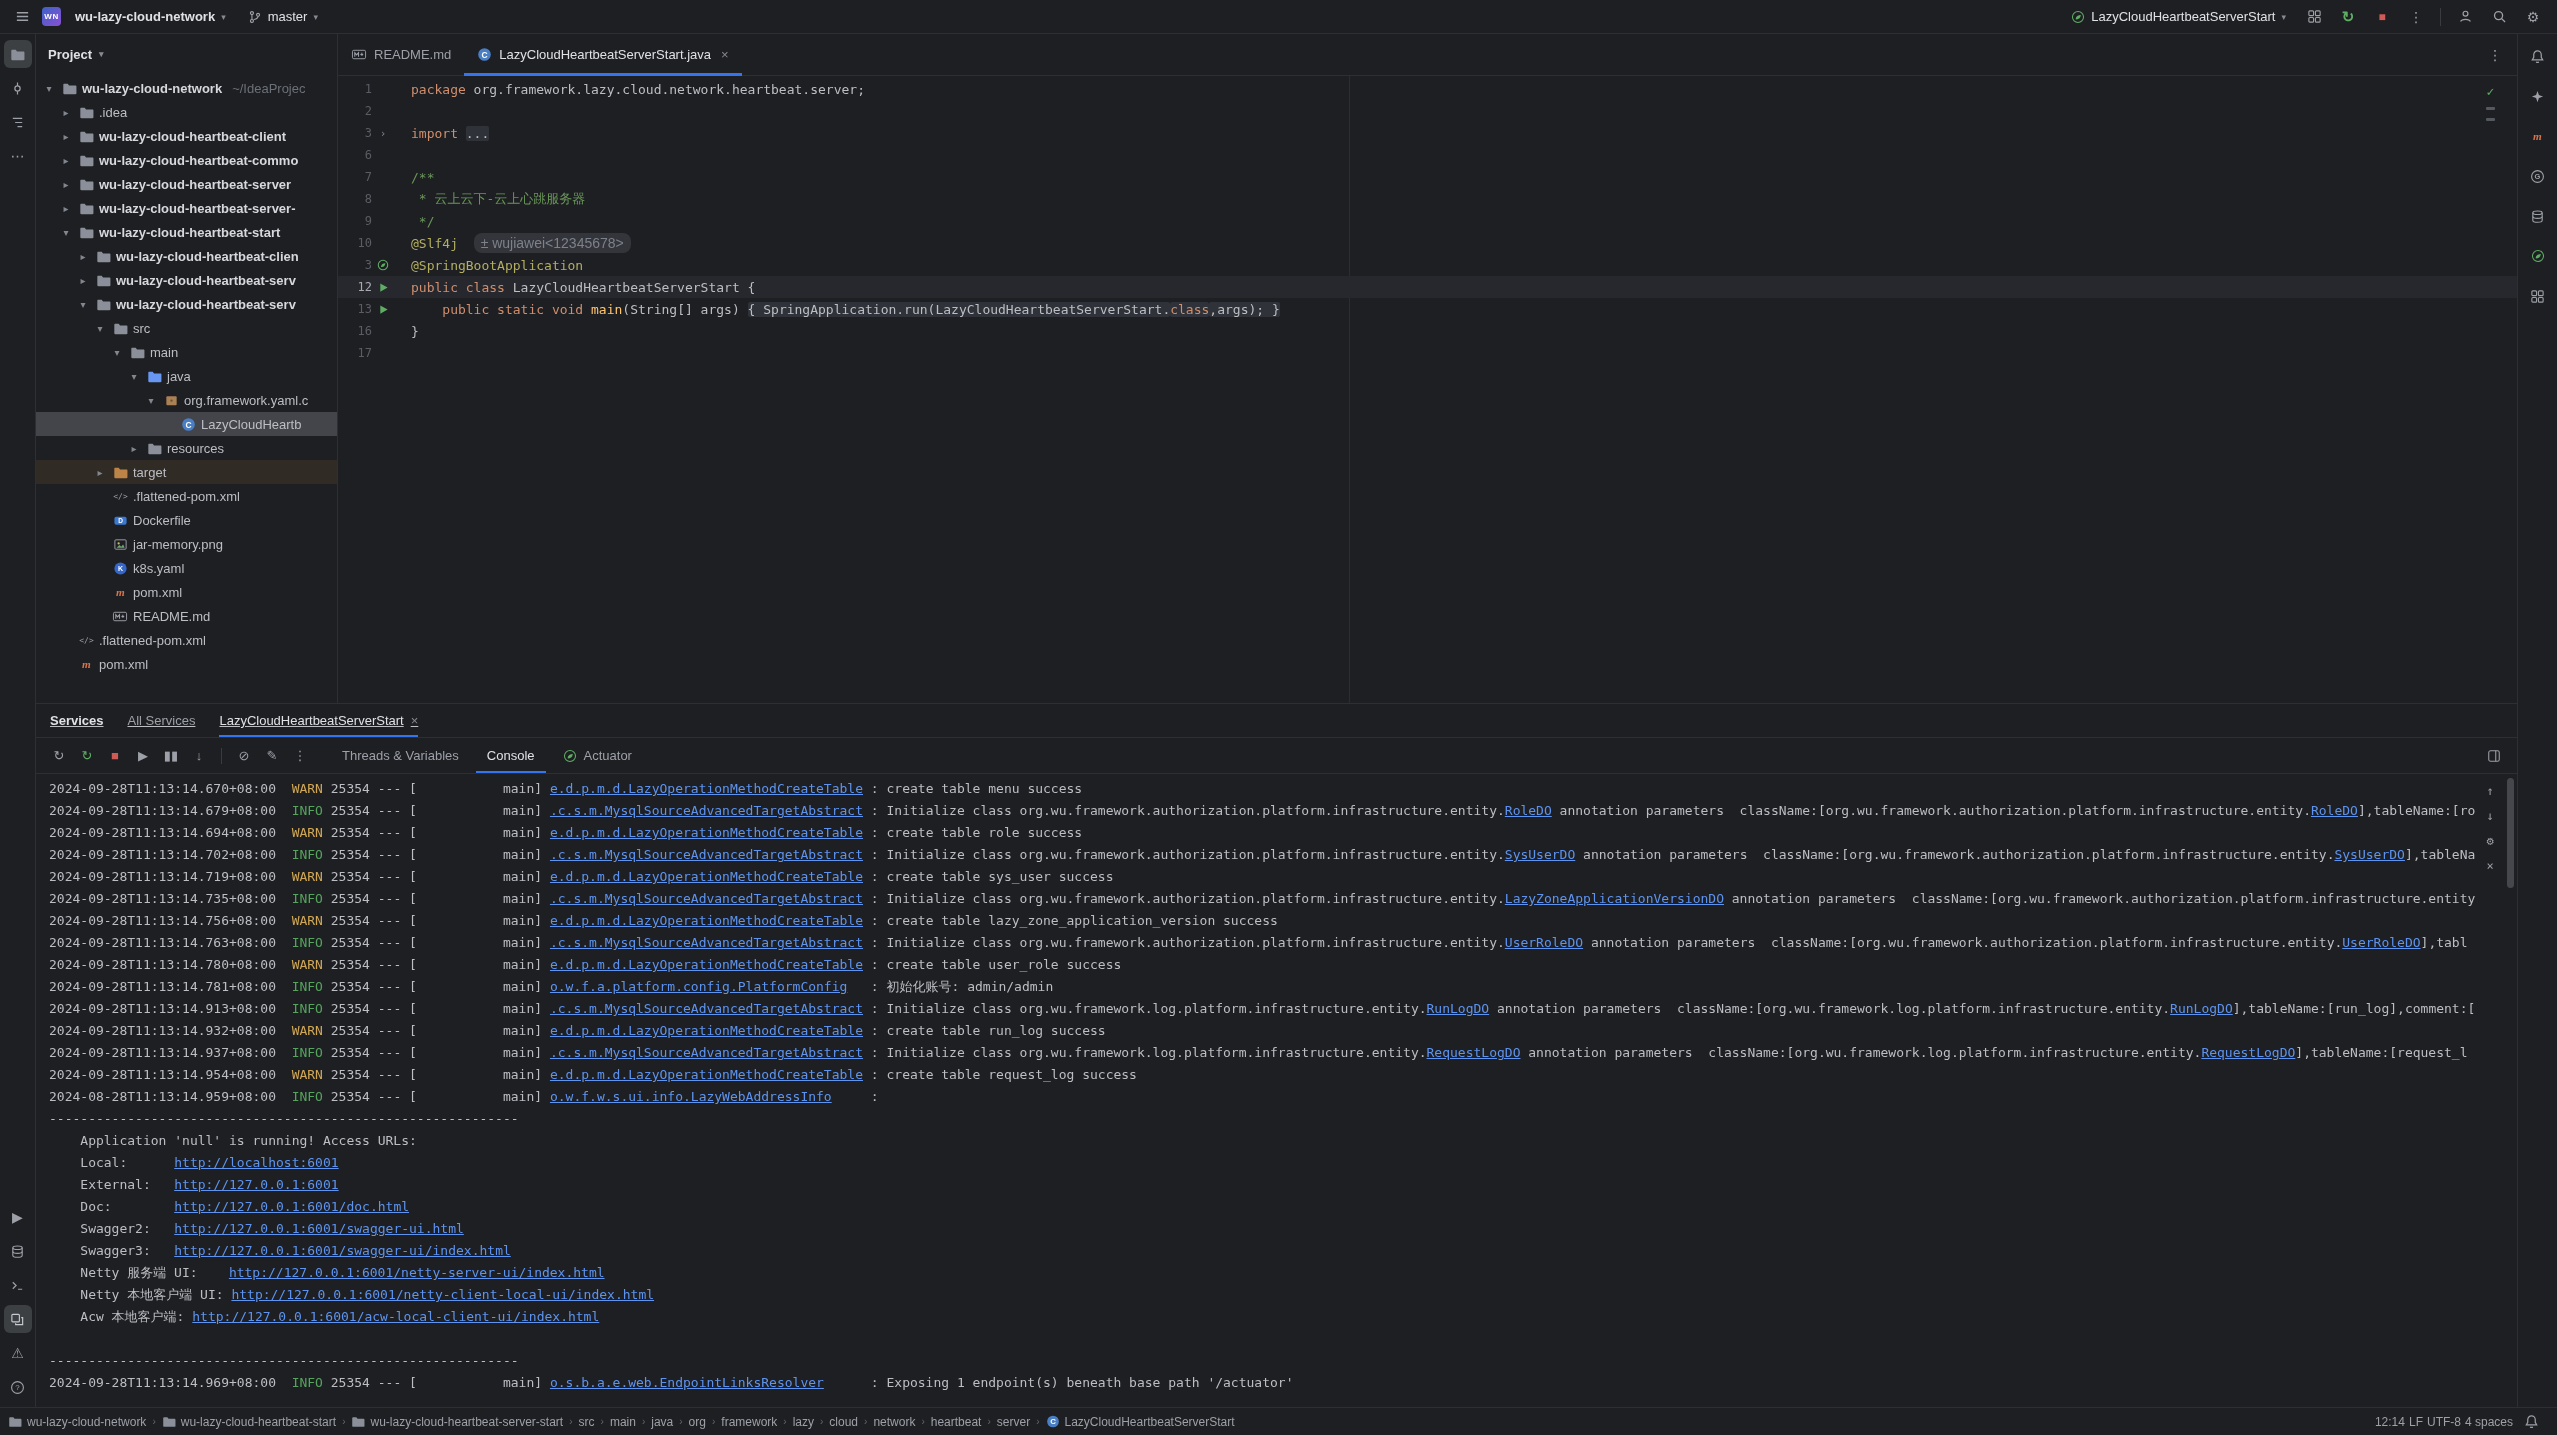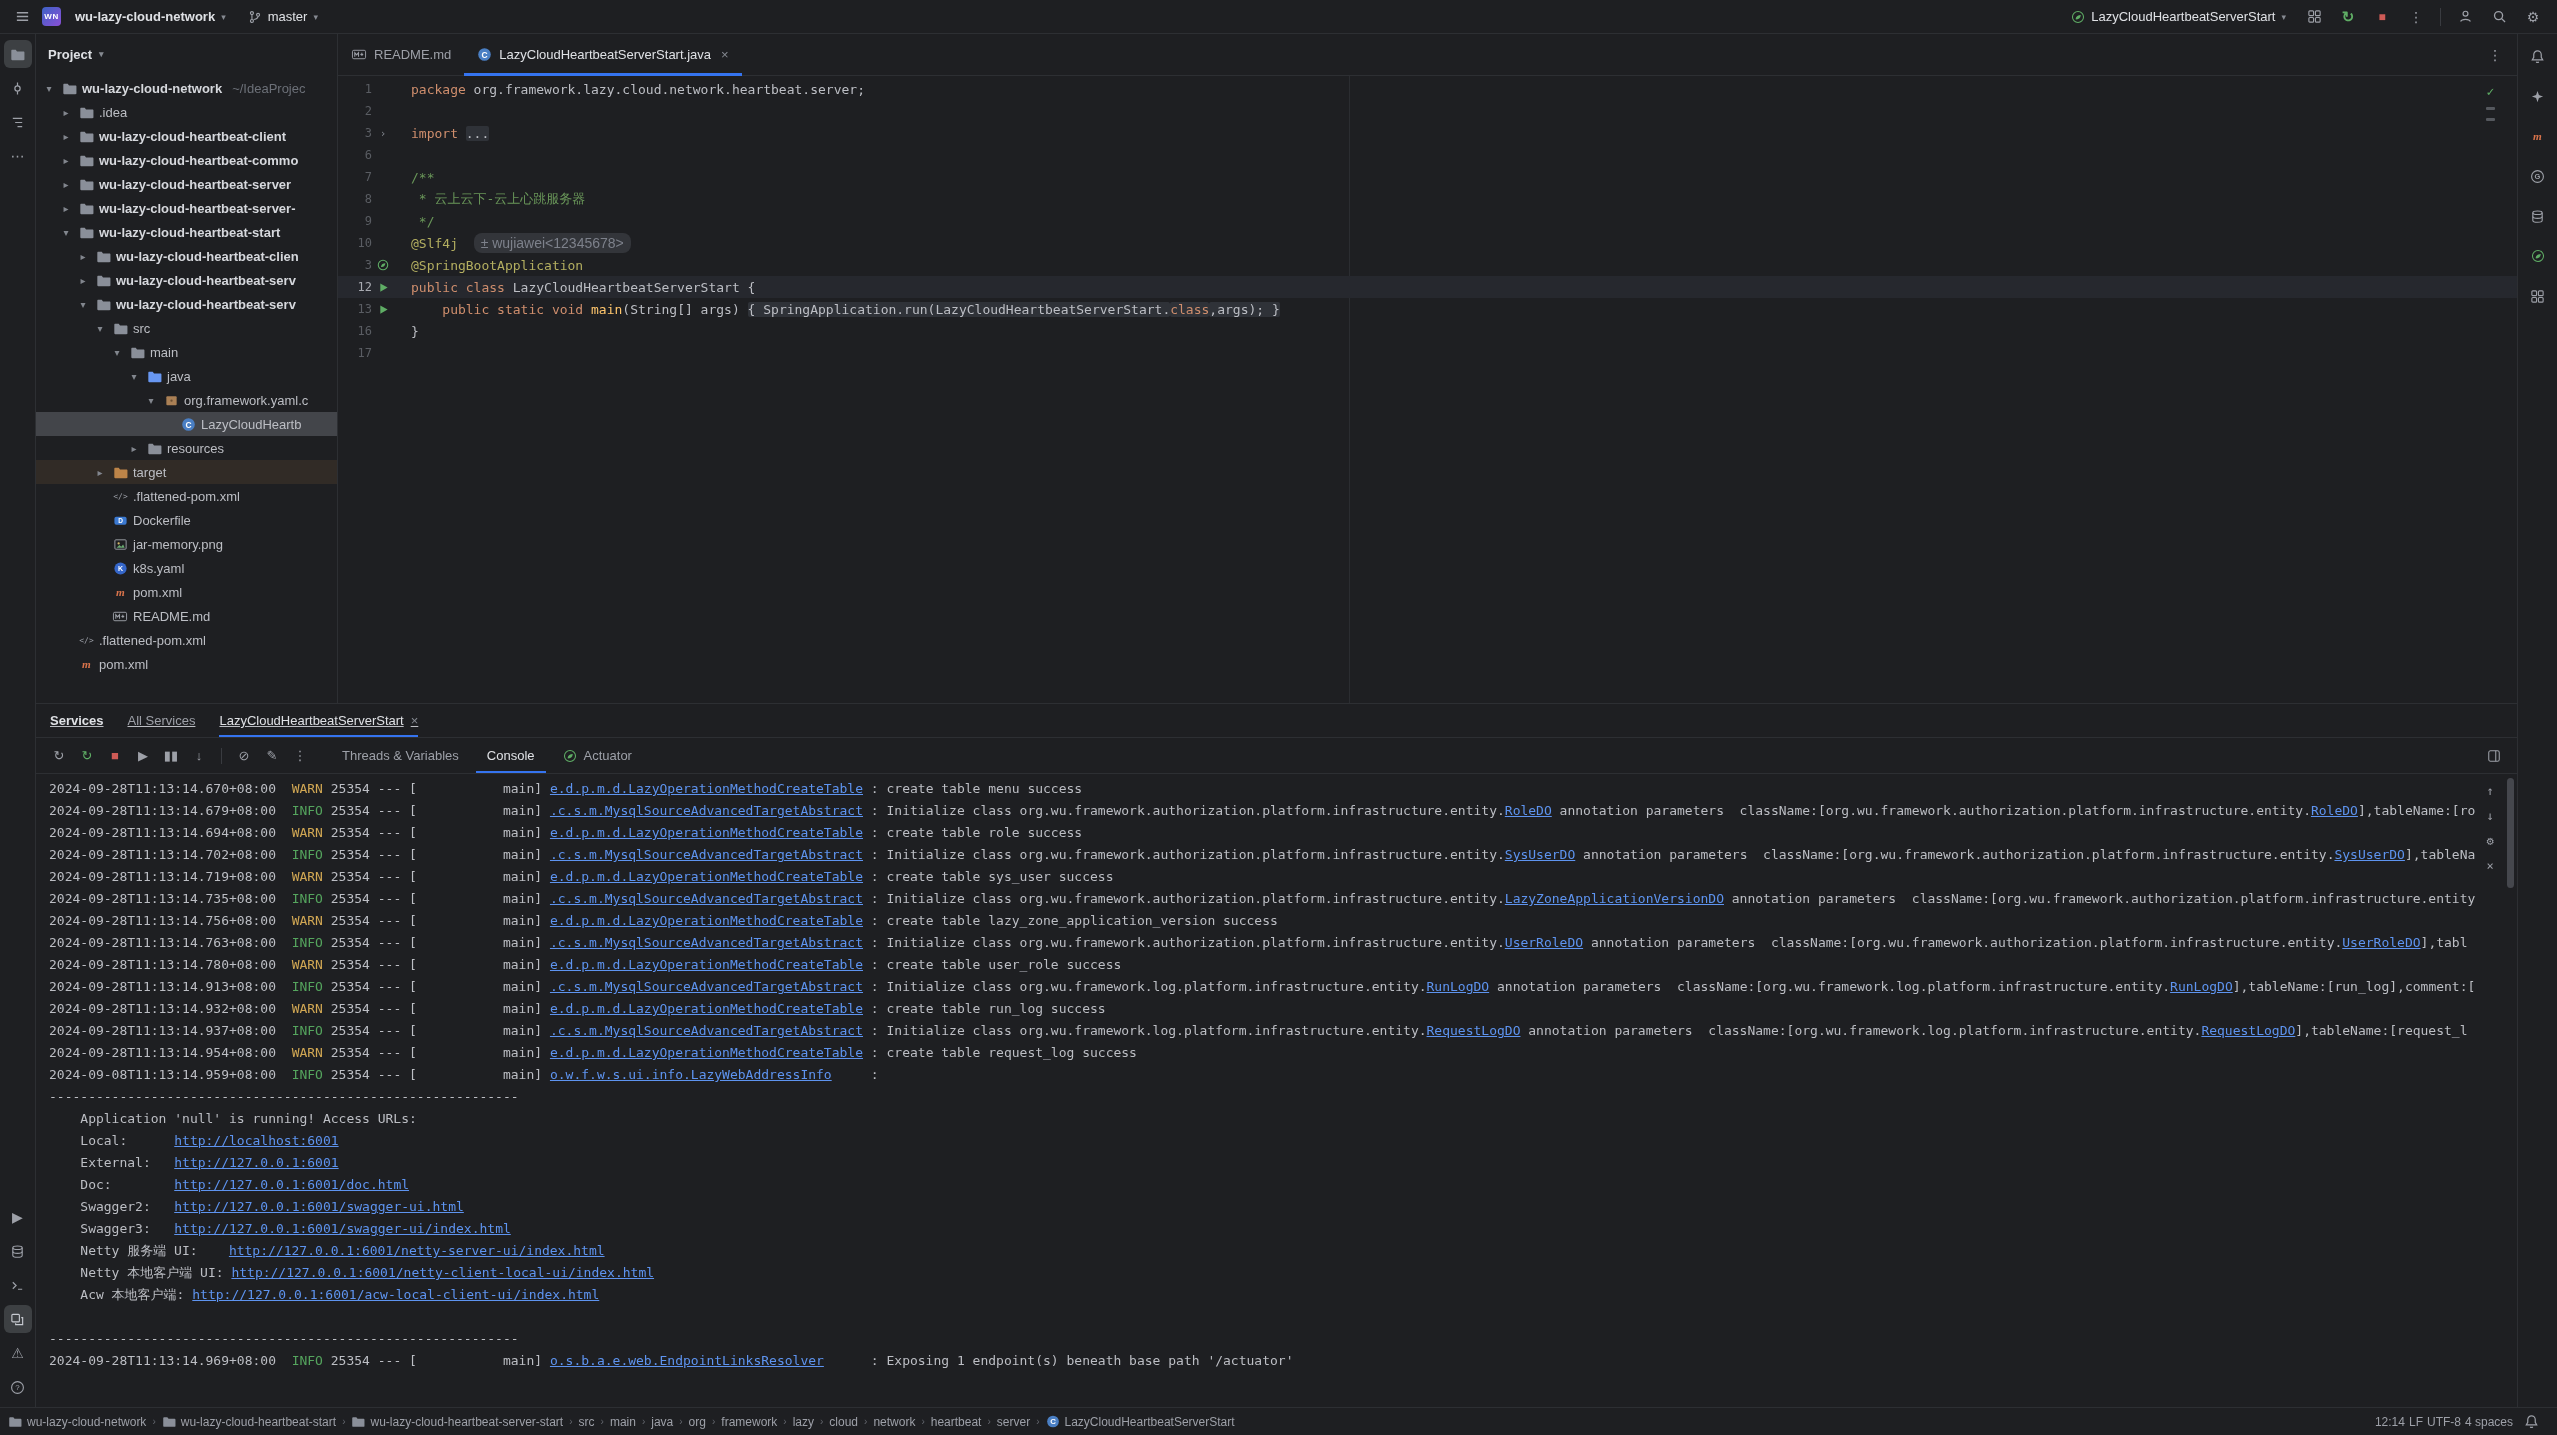--- a/index.html
+++ b/index.html
@@ -709,25 +709,26 @@
           <div>
               <div class="crow"><span class="c-p">2024-09-28T11:13:14.670+08:00 </span><span class="c-w"> WARN</span><span class="c-p"> 25354 --- [           main] </span><span class="c-l">e.d.p.m.d.LazyOperationMethodCreateTable</span><span class="c-p"> : create table menu success</span></div>
               <div class="crow"><span class="c-p">2024-09-28T11:13:14.679+08:00 </span><span class="c-i"> INFO</span><span class="c-p"> 25354 --- [           main] </span><span class="c-l">.c.s.m.MysqlSourceAdvancedTargetAbstract</span><span class="c-p"> : Initialize class org.wu.framework.authorization.platform.infrastructure.entity.</span><span class="c-l">RoleDO</span><span class="c-p"> annotation parameters  className:[org.wu.framework.authorization.platform.infrastructure.entity.</span><span class="c-l">RoleDO</span><span class="c-p">],tableName:[ro</span></div>
               <div class="crow"><span class="c-p">2024-09-28T11:13:14.694+08:00 </span><span class="c-w"> WARN</span><span class="c-p"> 25354 --- [           main] </span><span class="c-l">e.d.p.m.d.LazyOperationMethodCreateTable</span><span class="c-p"> : create table role success</span></div>
               <div class="crow"><span class="c-p">2024-09-28T11:13:14.702+08:00 </span><span class="c-i"> INFO</span><span class="c-p"> 25354 --- [           main] </span><span class="c-l">.c.s.m.MysqlSourceAdvancedTargetAbstract</span><span class="c-p"> : Initialize class org.wu.framework.authorization.platform.infrastructure.entity.</span><span class="c-l">SysUserDO</span><span class="c-p"> annotation parameters  className:[org.wu.framework.authorization.platform.infrastructure.entity.</span><span class="c-l">SysUserDO</span><span class="c-p">],tableNa</span></div>
               <div class="crow"><span class="c-p">2024-09-28T11:13:14.719+08:00 </span><span class="c-w"> WARN</span><span class="c-p"> 25354 --- [           main] </span><span class="c-l">e.d.p.m.d.LazyOperationMethodCreateTable</span><span class="c-p"> : create table sys_user success</span></div>
               <div class="crow"><span class="c-p">2024-09-28T11:13:14.735+08:00 </span><span class="c-i"> INFO</span><span class="c-p"> 25354 --- [           main] </span><span class="c-l">.c.s.m.MysqlSourceAdvancedTargetAbstract</span><span class="c-p"> : Initialize class org.wu.framework.authorization.platform.infrastructure.entity.</span><span class="c-l">LazyZoneApplicationVersionDO</span><span class="c-p"> annotation parameters  className:[org.wu.framework.authorization.platform.infrastructure.entity</span></div>
               <div class="crow"><span class="c-p">2024-09-28T11:13:14.756+08:00 </span><span class="c-w"> WARN</span><span class="c-p"> 25354 --- [           main] </span><span class="c-l">e.d.p.m.d.LazyOperationMethodCreateTable</span><span class="c-p"> : create table lazy_zone_application_version success</span></div>
               <div class="crow"><span class="c-p">2024-09-28T11:13:14.763+08:00 </span><span class="c-i"> INFO</span><span class="c-p"> 25354 --- [           main] </span><span class="c-l">.c.s.m.MysqlSourceAdvancedTargetAbstract</span><span class="c-p"> : Initialize class org.wu.framework.authorization.platform.infrastructure.entity.</span><span class="c-l">UserRoleDO</span><span class="c-p"> annotation parameters  className:[org.wu.framework.authorization.platform.infrastructure.entity.</span><span class="c-l">UserRoleDO</span><span class="c-p">],tabl</span></div>
               <div class="crow"><span class="c-p">2024-09-28T11:13:14.780+08:00 </span><span class="c-w"> WARN</span><span class="c-p"> 25354 --- [           main] </span><span class="c-l">e.d.p.m.d.LazyOperationMethodCreateTable</span><span class="c-p"> : create table user_role success</span></div>
+              <div class="crow"><span class="c-p">2024-09-28T11:13:14.781+08:00 </span><span class="c-i"> INFO</span><span class="c-p"> 25354 --- [           main] </span><span class="c-l">o.w.f.a.platform.config.PlatformConfig</span><span class="c-p">   : 初始化账号: admin/admin</span></div>
               <div class="crow"><span class="c-p">2024-09-28T11:13:14.913+08:00 </span><span class="c-i"> INFO</span><span class="c-p"> 25354 --- [           main] </span><span class="c-l">.c.s.m.MysqlSourceAdvancedTargetAbstract</span><span class="c-p"> : Initialize class org.wu.framework.log.platform.infrastructure.entity.</span><span class="c-l">RunLogDO</span><span class="c-p"> annotation parameters  className:[org.wu.framework.log.platform.infrastructure.entity.</span><span class="c-l">RunLogDO</span><span class="c-p">],tableName:[run_log],comment:[</span></div>
               <div class="crow"><span class="c-p">2024-09-28T11:13:14.932+08:00 </span><span class="c-w"> WARN</span><span class="c-p"> 25354 --- [           main] </span><span class="c-l">e.d.p.m.d.LazyOperationMethodCreateTable</span><span class="c-p"> : create table run_log success</span></div>
               <div class="crow"><span class="c-p">2024-09-28T11:13:14.937+08:00 </span><span class="c-i"> INFO</span><span class="c-p"> 25354 --- [           main] </span><span class="c-l">.c.s.m.MysqlSourceAdvancedTargetAbstract</span><span class="c-p"> : Initialize class org.wu.framework.log.platform.infrastructure.entity.</span><span class="c-l">RequestLogDO</span><span class="c-p"> annotation parameters  className:[org.wu.framework.log.platform.infrastructure.entity.</span><span class="c-l">RequestLogDO</span><span class="c-p">],tableName:[request_l</span></div>
               <div class="crow"><span class="c-p">2024-09-28T11:13:14.954+08:00 </span><span class="c-w"> WARN</span><span class="c-p"> 25354 --- [           main] </span><span class="c-l">e.d.p.m.d.LazyOperationMethodCreateTable</span><span class="c-p"> : create table request_log success</span></div>
-              <div class="crow"><span class="c-p">2024-09-08T11:13:14.959+08:00 </span><span class="c-i"> INFO</span><span class="c-p"> 25354 --- [           main] </span><span class="c-l">o.w.f.w.s.ui.info.LazyWebAddressInfo</span><span class="c-p">     : </span></div>
+              <div class="crow"><span class="c-p">2024-08-28T11:13:14.959+08:00 </span><span class="c-i"> INFO</span><span class="c-p"> 25354 --- [           main] </span><span class="c-l">o.w.f.w.s.ui.info.LazyWebAddressInfo</span><span class="c-p">     : </span></div>
               <div class="crow"><span class="c-p">------------------------------------------------------------</span></div>
               <div class="crow"><span class="c-p">    Application 'null' is running! Access URLs:</span></div>
               <div class="crow"><span class="c-p">    Local:      </span><span class="c-l">http://localhost:6001</span></div>
               <div class="crow"><span class="c-p">    External:   </span><span class="c-l">http://127.0.0.1:6001</span></div>
               <div class="crow"><span class="c-p">    Doc:        </span><span class="c-l">http://127.0.0.1:6001/doc.html</span></div>
               <div class="crow"><span class="c-p">    Swagger2:   </span><span class="c-l">http://127.0.0.1:6001/swagger-ui.html</span></div>
               <div class="crow"><span class="c-p">    Swagger3:   </span><span class="c-l">http://127.0.0.1:6001/swagger-ui/index.html</span></div>
               <div class="crow"><span class="c-p">    Netty 服务端 UI:    </span><span class="c-l">http://127.0.0.1:6001/netty-server-ui/index.html</span></div>
               <div class="crow"><span class="c-p">    Netty 本地客户端 UI: </span><span class="c-l">http://127.0.0.1:6001/netty-client-local-ui/index.html</span></div>
               <div class="crow"><span class="c-p">    Acw 本地客户端: </span><span class="c-l">http://127.0.0.1:6001/acw-local-client-ui/index.html</span></div>

